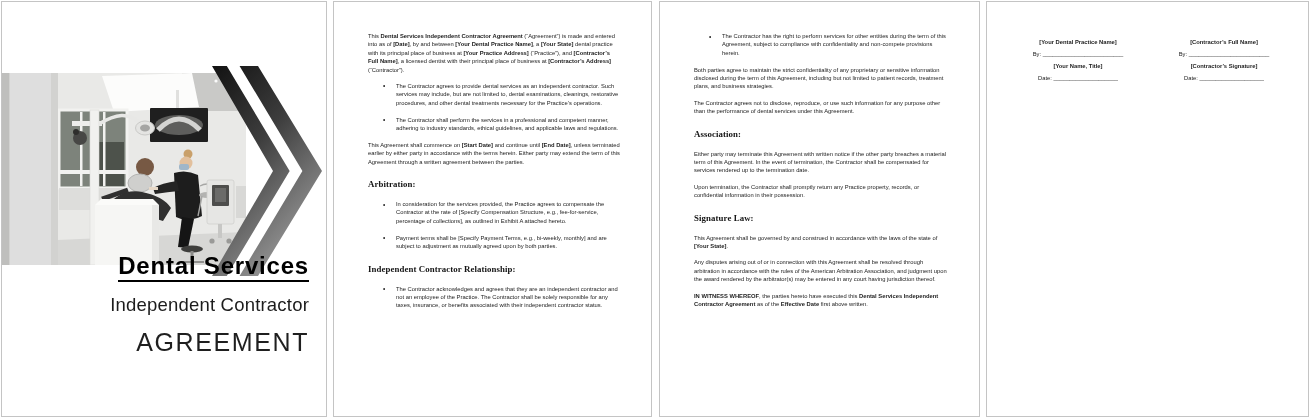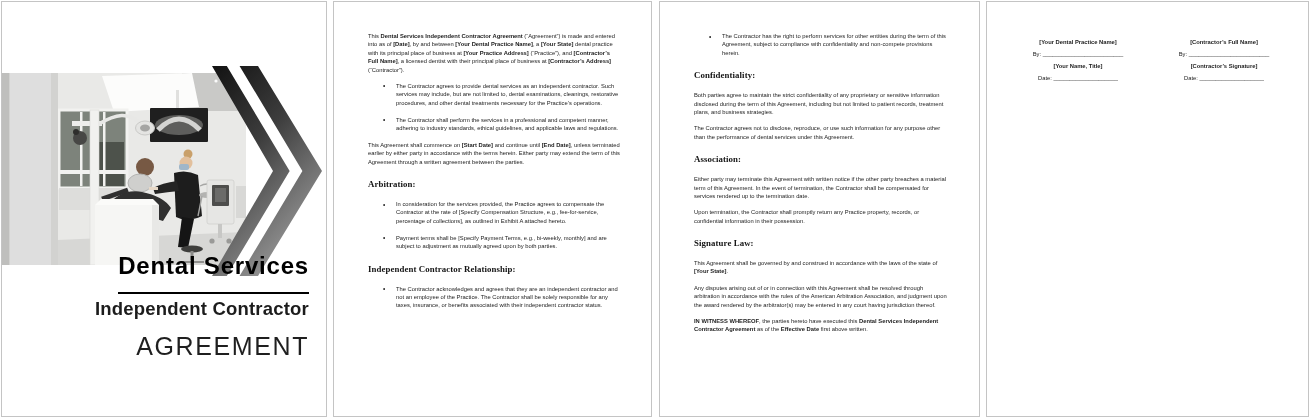--- a/index.html
+++ b/index.html
@@ -7,22 +7,22 @@
   .page{position:absolute;top:1px;height:414px;background:#ffffff;border:1px solid #c4c4c4;box-sizing:content-box;}
   #page1{left:1px;width:324px;}
   #page2{left:333px;width:317px;}
   #page3{left:659px;width:319px;}
   #page4{left:986px;width:321px;}
 
   
   .cover-svg{position:absolute;left:0;top:0;}
   .cover-text{position:absolute;right:17px;top:251px;text-align:right;z-index:3;color:#000;}
   .cover-title{display:inline-block;font-size:24px;font-weight:700;letter-spacing:0.8px;
-    border-bottom:2.5px solid #000;padding-bottom:14px;line-height:1.05;white-space:nowrap;}
-  .cover-sub{font-size:18.5px;font-weight:700;color:#1c1c1c;margin-top:4px;letter-spacing:0.2px;white-space:nowrap;}
+    border-bottom:2.5px solid #000;padding-bottom:2px;line-height:1.05;white-space:nowrap;}
+  .cover-sub{font-size:18.5px;font-weight:400;color:#1c1c1c;margin-top:12px;letter-spacing:0.2px;white-space:nowrap;}
   .cover-word{font-size:25px;font-weight:400;color:#1f1f1f;margin-top:12px;letter-spacing:1.6px;white-space:nowrap;}
 
   
   .doc{position:absolute;left:0;top:0;right:0;bottom:0;padding:30px 31px 0 34px;overflow:hidden;}
   .doc .p{font-size:5.8px;line-height:1.45;color:#1c1c1c;margin:0 0 8px 0;}
   .doc .h{font-family:"Liberation Serif",serif;font-size:8.8px;font-weight:700;color:#141414;margin:13px 0 11px 0;letter-spacing:0.1px;}
   .doc .li{position:relative;font-size:5.8px;line-height:1.45;color:#1c1c1c;margin:0 0 8.5px 0;padding-left:28px;}
   .doc .li::before{content:"\2022";position:absolute;left:15px;top:-0.5px;font-size:6.5px;color:#1c1c1c;}
   .doc b{font-weight:700;}
 
@@ -141,21 +141,20 @@
         <div class="li">In consideration for the services provided, the Practice agrees to compensate the Contractor at the rate of [Specify Compensation Structure, e.g., fee-for-service, percentage of collections], as outlined in Exhibit A attached hereto.</div>
         <div class="li">Payment terms shall be [Specify Payment Terms, e.g., bi-weekly, monthly] and are subject to adjustment as mutually agreed upon by both parties.</div>
         <div class="h">Independent Contractor Relationship:</div>
         <div class="li">The Contractor acknowledges and agrees that they are an independent contractor and not an employee of the Practice. The Contractor shall be solely responsible for any taxes, insurance, or benefits associated with their independent contractor status.</div>
       </div>
   </div>
 
   <div class="page" id="page3">
     <div class="doc">
         <div class="li">The Contractor has the right to perform services for other entities during the term of this Agreement, subject to compliance with confidentiality and non-compete provisions herein.</div>
-        <div class="h">Confidentiality:</div>
         <div class="p">Both parties agree to maintain the strict confidentiality of any proprietary or sensitive information disclosed during the term of this Agreement, including but not limited to patient records, treatment plans, and business strategies.</div>
         <div class="p">The Contractor agrees not to disclose, reproduce, or use such information for any purpose other than the performance of dental services under this Agreement.</div>
         <div class="h">Association:</div>
         <div class="p">Either party may terminate this Agreement with written notice if the other party breaches a material term of this Agreement. In the event of termination, the Contractor shall be compensated for services rendered up to the termination date.</div>
         <div class="p">Upon termination, the Contractor shall promptly return any Practice property, records, or confidential information in their possession.</div>
         <div class="h">Signature Law:</div>
         <div class="p"><span>This Agreement shall be governed by and construed in accordance with the laws of the state of </span><b>[Your State]</b><span>.</span></div>
         <div class="p">Any disputes arising out of or in connection with this Agreement shall be resolved through arbitration in accordance with the rules of the American Arbitration Association, and judgment upon the award rendered by the arbitrator(s) may be entered in any court having jurisdiction thereof.</div>
         <div class="p"><b>IN WITNESS WHEREOF</b><span>, the parties hereto have executed this </span><b>Dental Services Independent Contractor Agreement</b><span> as of the </span><b>Effective Date</b><span> first above written.</span></div>
       </div>

